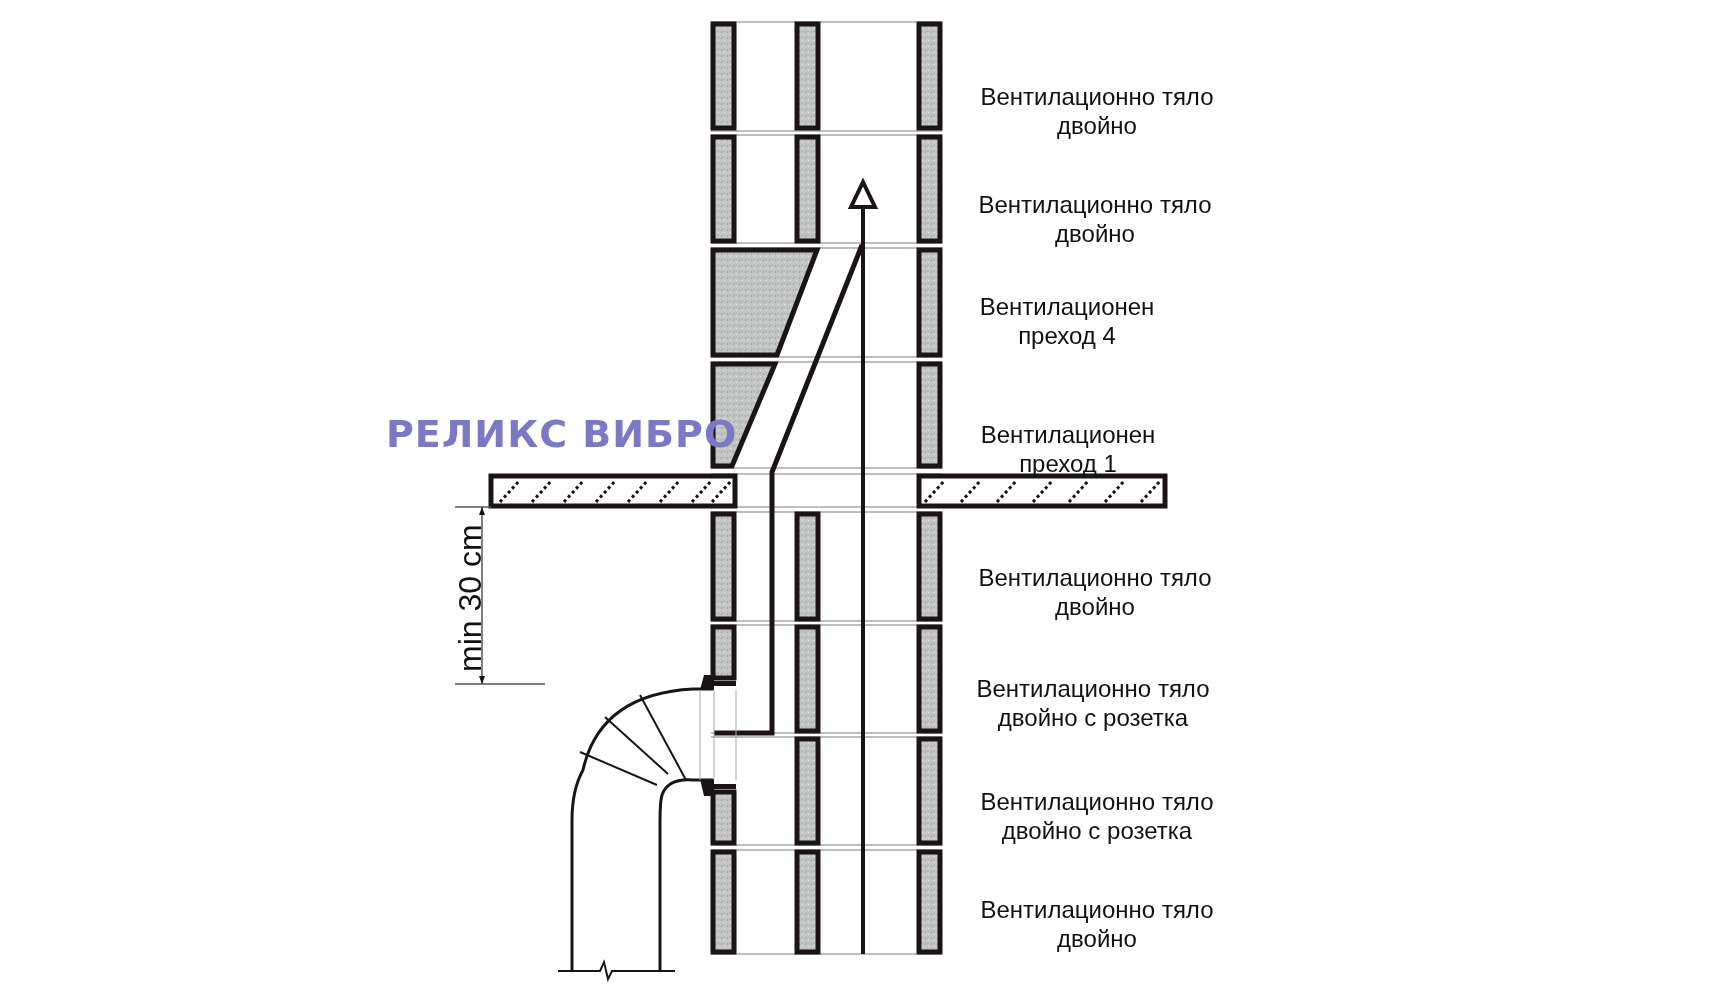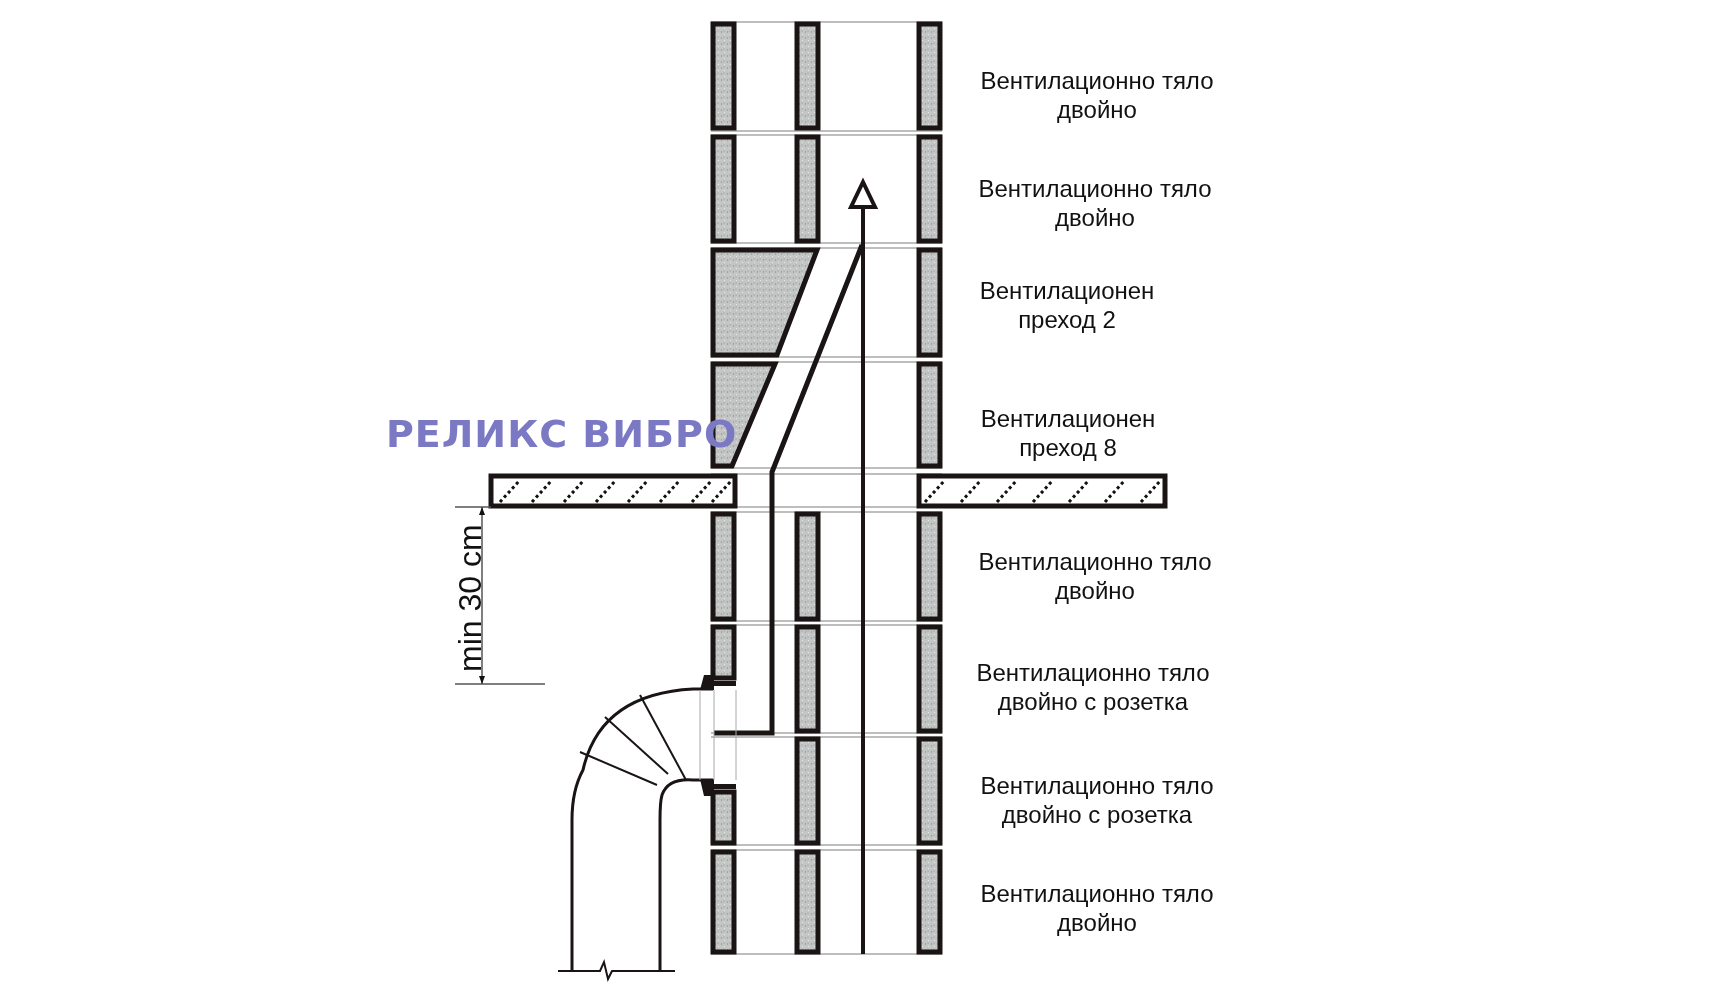--- a/index.html
+++ b/index.html
@@ -1,18 +1,18 @@
 <!DOCTYPE html>
 <html><head>
 <meta charset="utf-8">
 <style>
   html, body { margin:0; padding:0; background:#ffffff; }
   body { width:1730px; height:992px; position:relative; overflow:hidden; font-family:"Liberation Sans", sans-serif; }
   svg { position:absolute; left:0; top:0; }
-  .lbl { position:absolute; width:300px; text-align:center; font-family:"Liberation Sans", sans-serif; font-size:24px; line-height:29px; color:#111; }
+  .lbl { position:absolute; width:300px; text-align:center; font-family:"Liberation Sans", sans-serif; font-size:24px; line-height:29px; color:#111;margin-top:16px; }
   .logo { position:absolute; left:386px; top:412px; font-family:"DejaVu Sans", sans-serif; font-weight:bold; font-size:38px; letter-spacing:1px; }
   .dim { position:absolute; font-family:"Liberation Sans", sans-serif; font-size:32px; color:#111; transform-origin:left top; transform:rotate(-90deg); white-space:nowrap; }
 </style>
 </head>
 <body>
 
 <svg width="1730" height="992" viewBox="0 0 1730 992">
   <defs>
     <pattern id="conc" width="6" height="6" patternUnits="userSpaceOnUse">
       <rect width="6" height="6" fill="#c4c6c6"></rect>
@@ -136,25 +136,25 @@
 <div class="lbl" style="left:947px; top:66px;">
   <div>Вентилационно тяло</div>
   <div>двойно</div>
 </div>
 <div class="lbl" style="left:945px; top:174px;">
   <div>Вентилационно тяло</div>
   <div>двойно</div>
 </div>
 <div class="lbl" style="left:917px; top:276px;">
   <div>Вентилационен</div>
-  <div>преход 2</div>
+  <div>преход 4</div>
 </div>
 <div class="lbl" style="left:918px; top:404px;">
   <div>Вентилационен</div>
-  <div>преход 8</div>
+  <div>преход 1</div>
 </div>
 <div class="lbl" style="left:945px; top:547px;">
   <div>Вентилационно тяло</div>
   <div>двойно</div>
 </div>
 <div class="lbl" style="left:943px; top:658px;">
   <div>Вентилационно тяло</div>
   <div>двойно с розетка</div>
 </div>
 <div class="lbl" style="left:947px; top:771px;">

